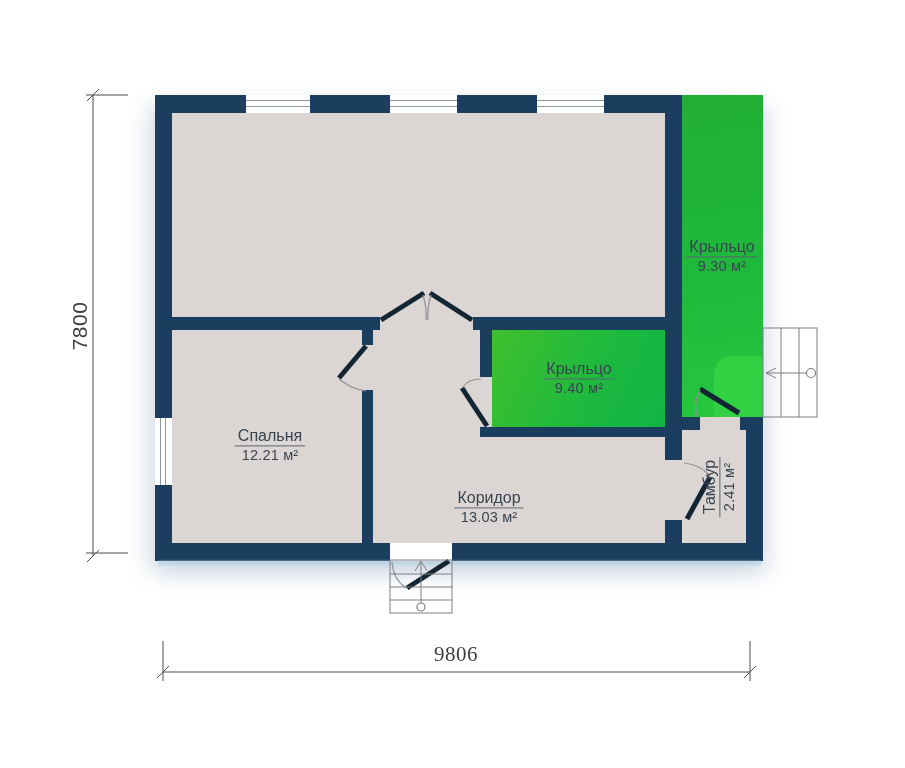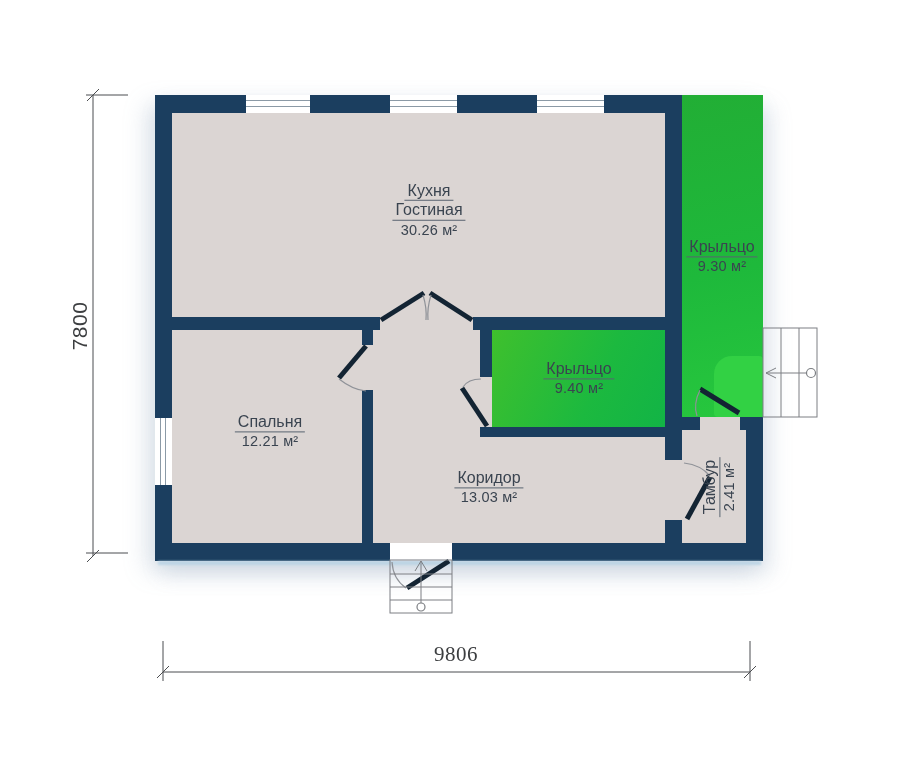--- a/index.html
+++ b/index.html
@@ -146,37 +146,32 @@
 
     <g>
       <line class="dim" x1="163" y1="672" x2="750" y2="672"></line>
       <line class="dim" x1="163" y1="641" x2="163" y2="681"></line>
       <line class="dim" x1="750" y1="641" x2="750" y2="681"></line>
       <line class="dim" x1="157" y1="678" x2="169" y2="666"></line>
       <line class="dim" x1="744" y1="678" x2="756" y2="666"></line>
     </g>
   </svg>
 
-  <div class="abs room-label" style="left:429px;top:210px;">
-    <span class="rname">Кухня</span>
-    <span class="rname">Гостиная</span>
-    <span class="rarea">30.26 м²</span>
-  </div>
 
-  <div class="abs room-label" style="left:270px;top:432px;">
+  <div class="abs room-label" style="left:270px;top:446px;">
     <span class="rname">Спальня</span>
     <span class="rarea">12.21 м²</span>
   </div>
 
   <div class="abs room-label" style="left:579px;top:379px;">
     <span class="rname">Крыльцо</span>
     <span class="rarea">9.40 м²</span>
   </div>
 
-  <div class="abs room-label" style="left:489px;top:488px;">
+  <div class="abs room-label" style="left:489px;top:508px;">
     <span class="rname">Коридор</span>
     <span class="rarea">13.03 м²</span>
   </div>
 
   <div class="abs room-label" style="left:722px;top:257px;">
     <span class="rname">Крыльцо</span>
     <span class="rarea">9.30 м²</span>
   </div>
 
   <div class="abs room-label rot" style="left:720px;top:487px;">

